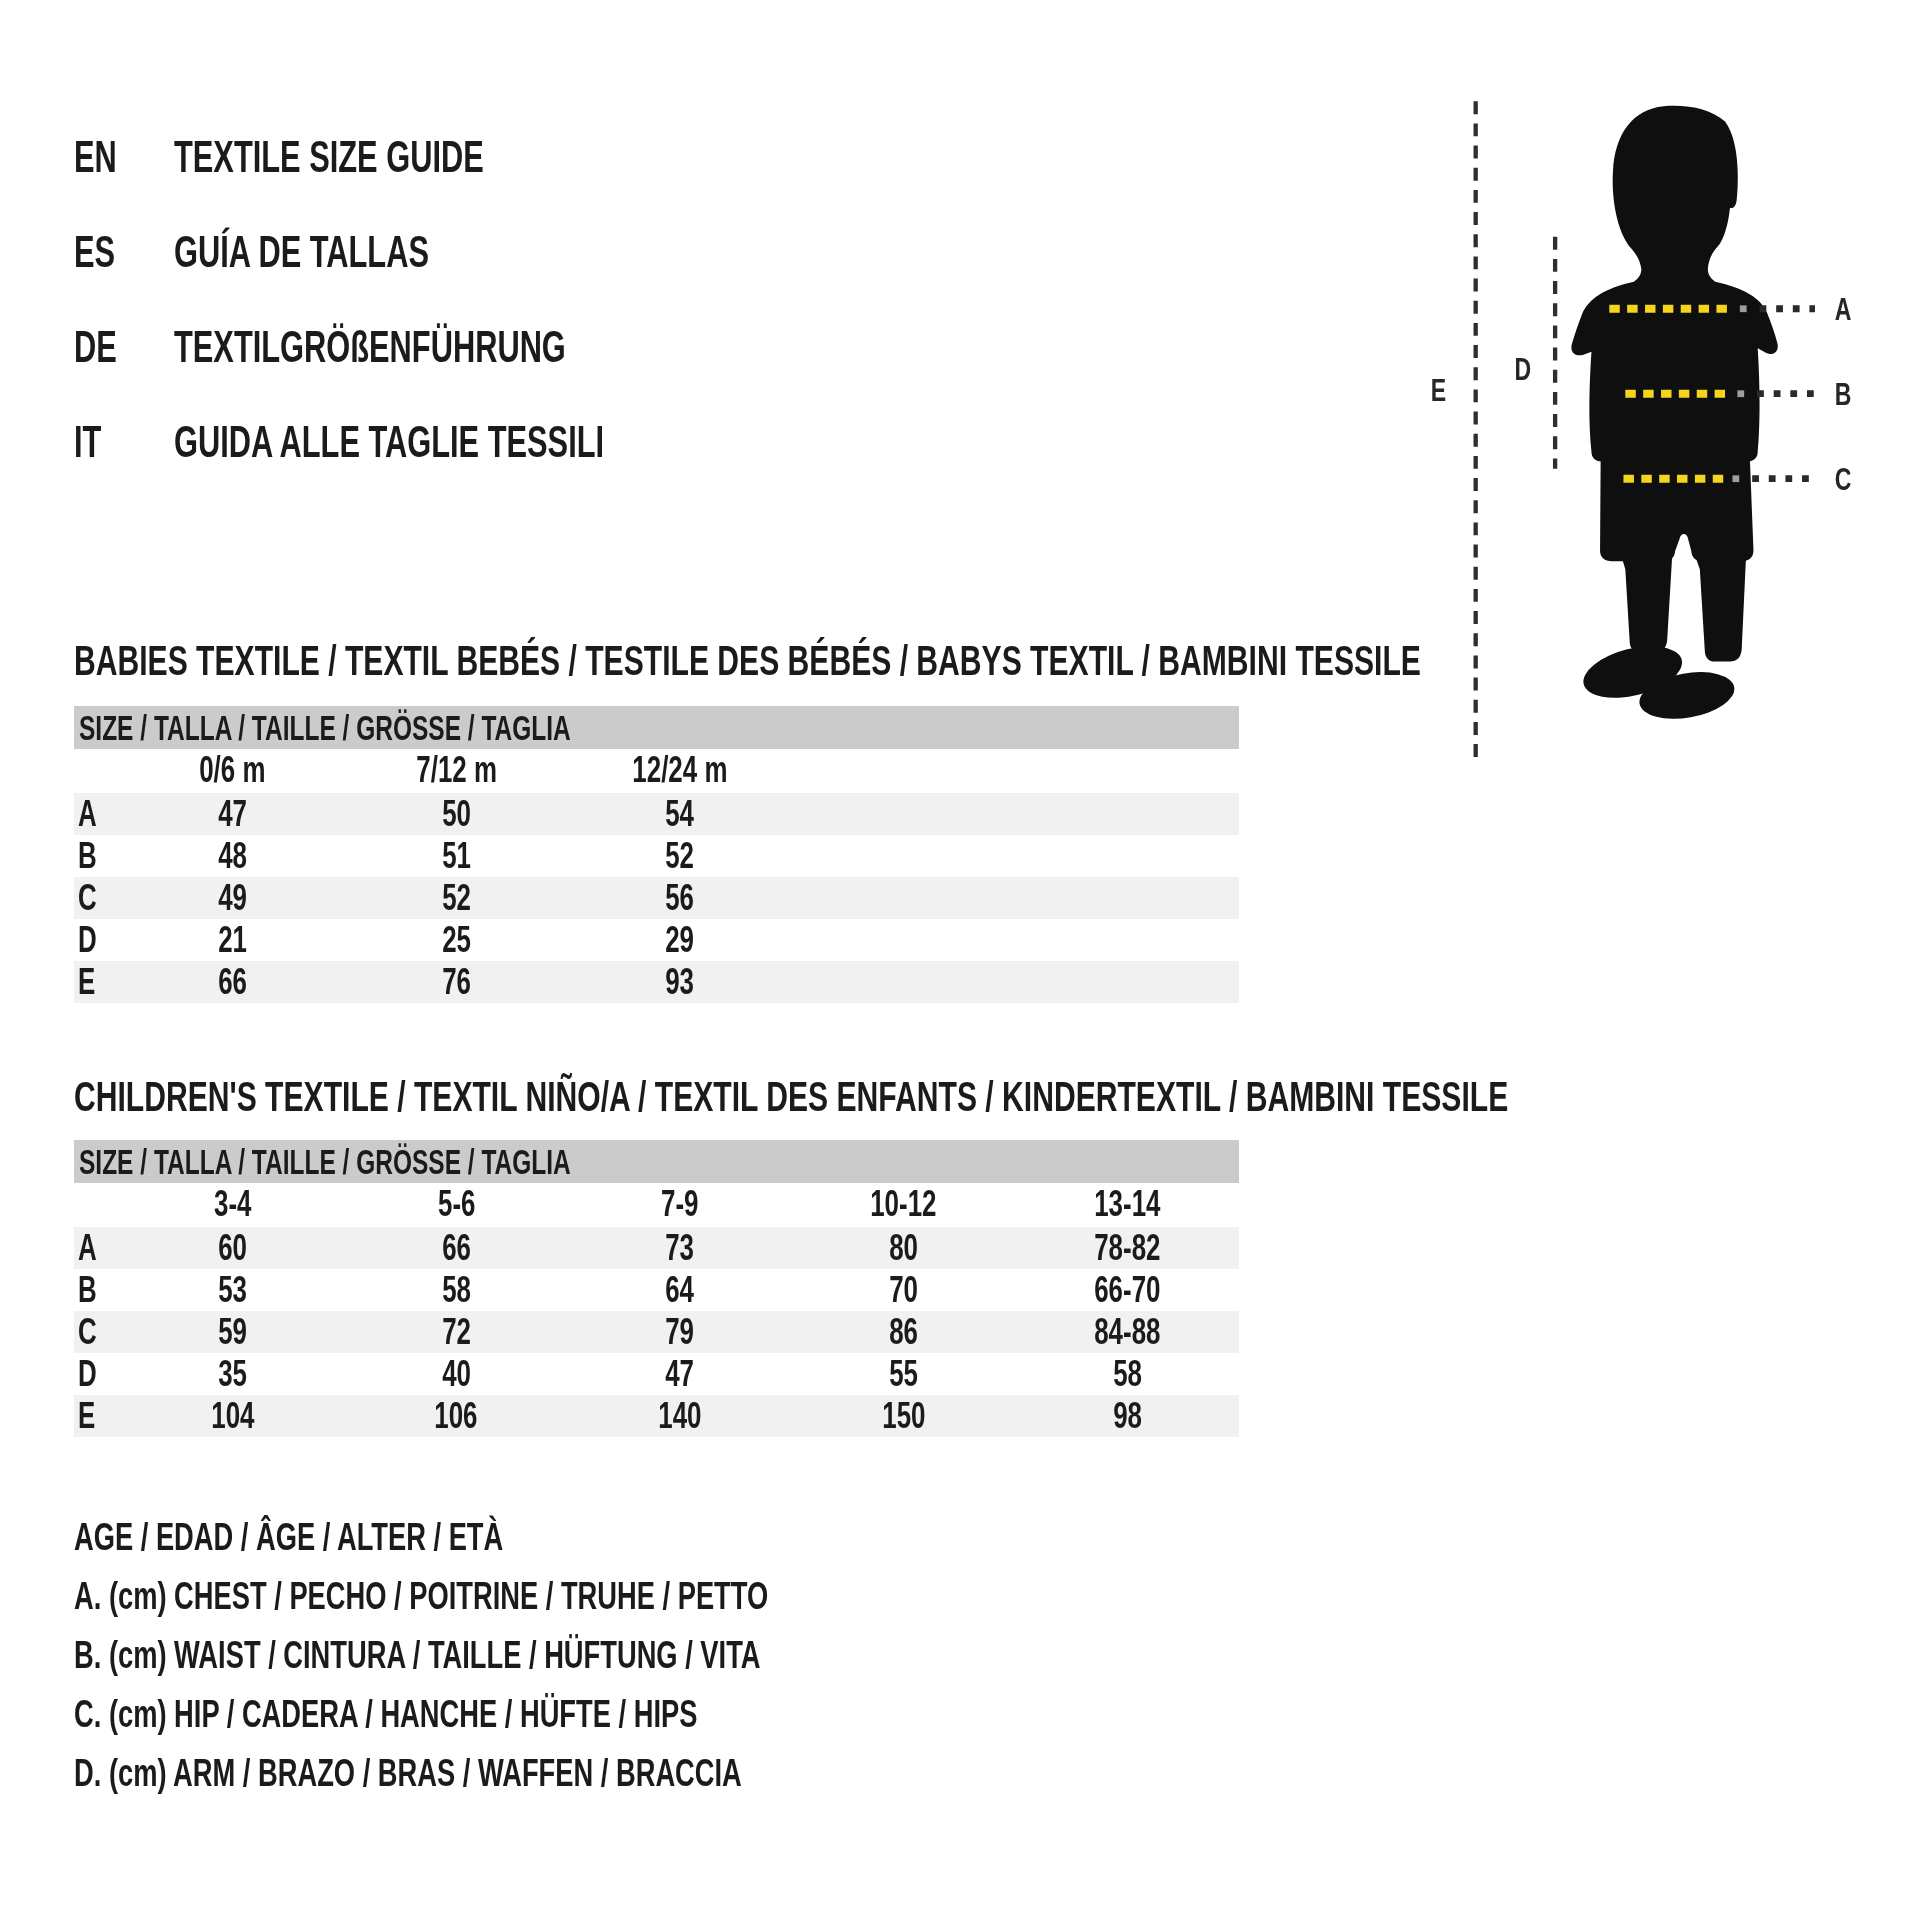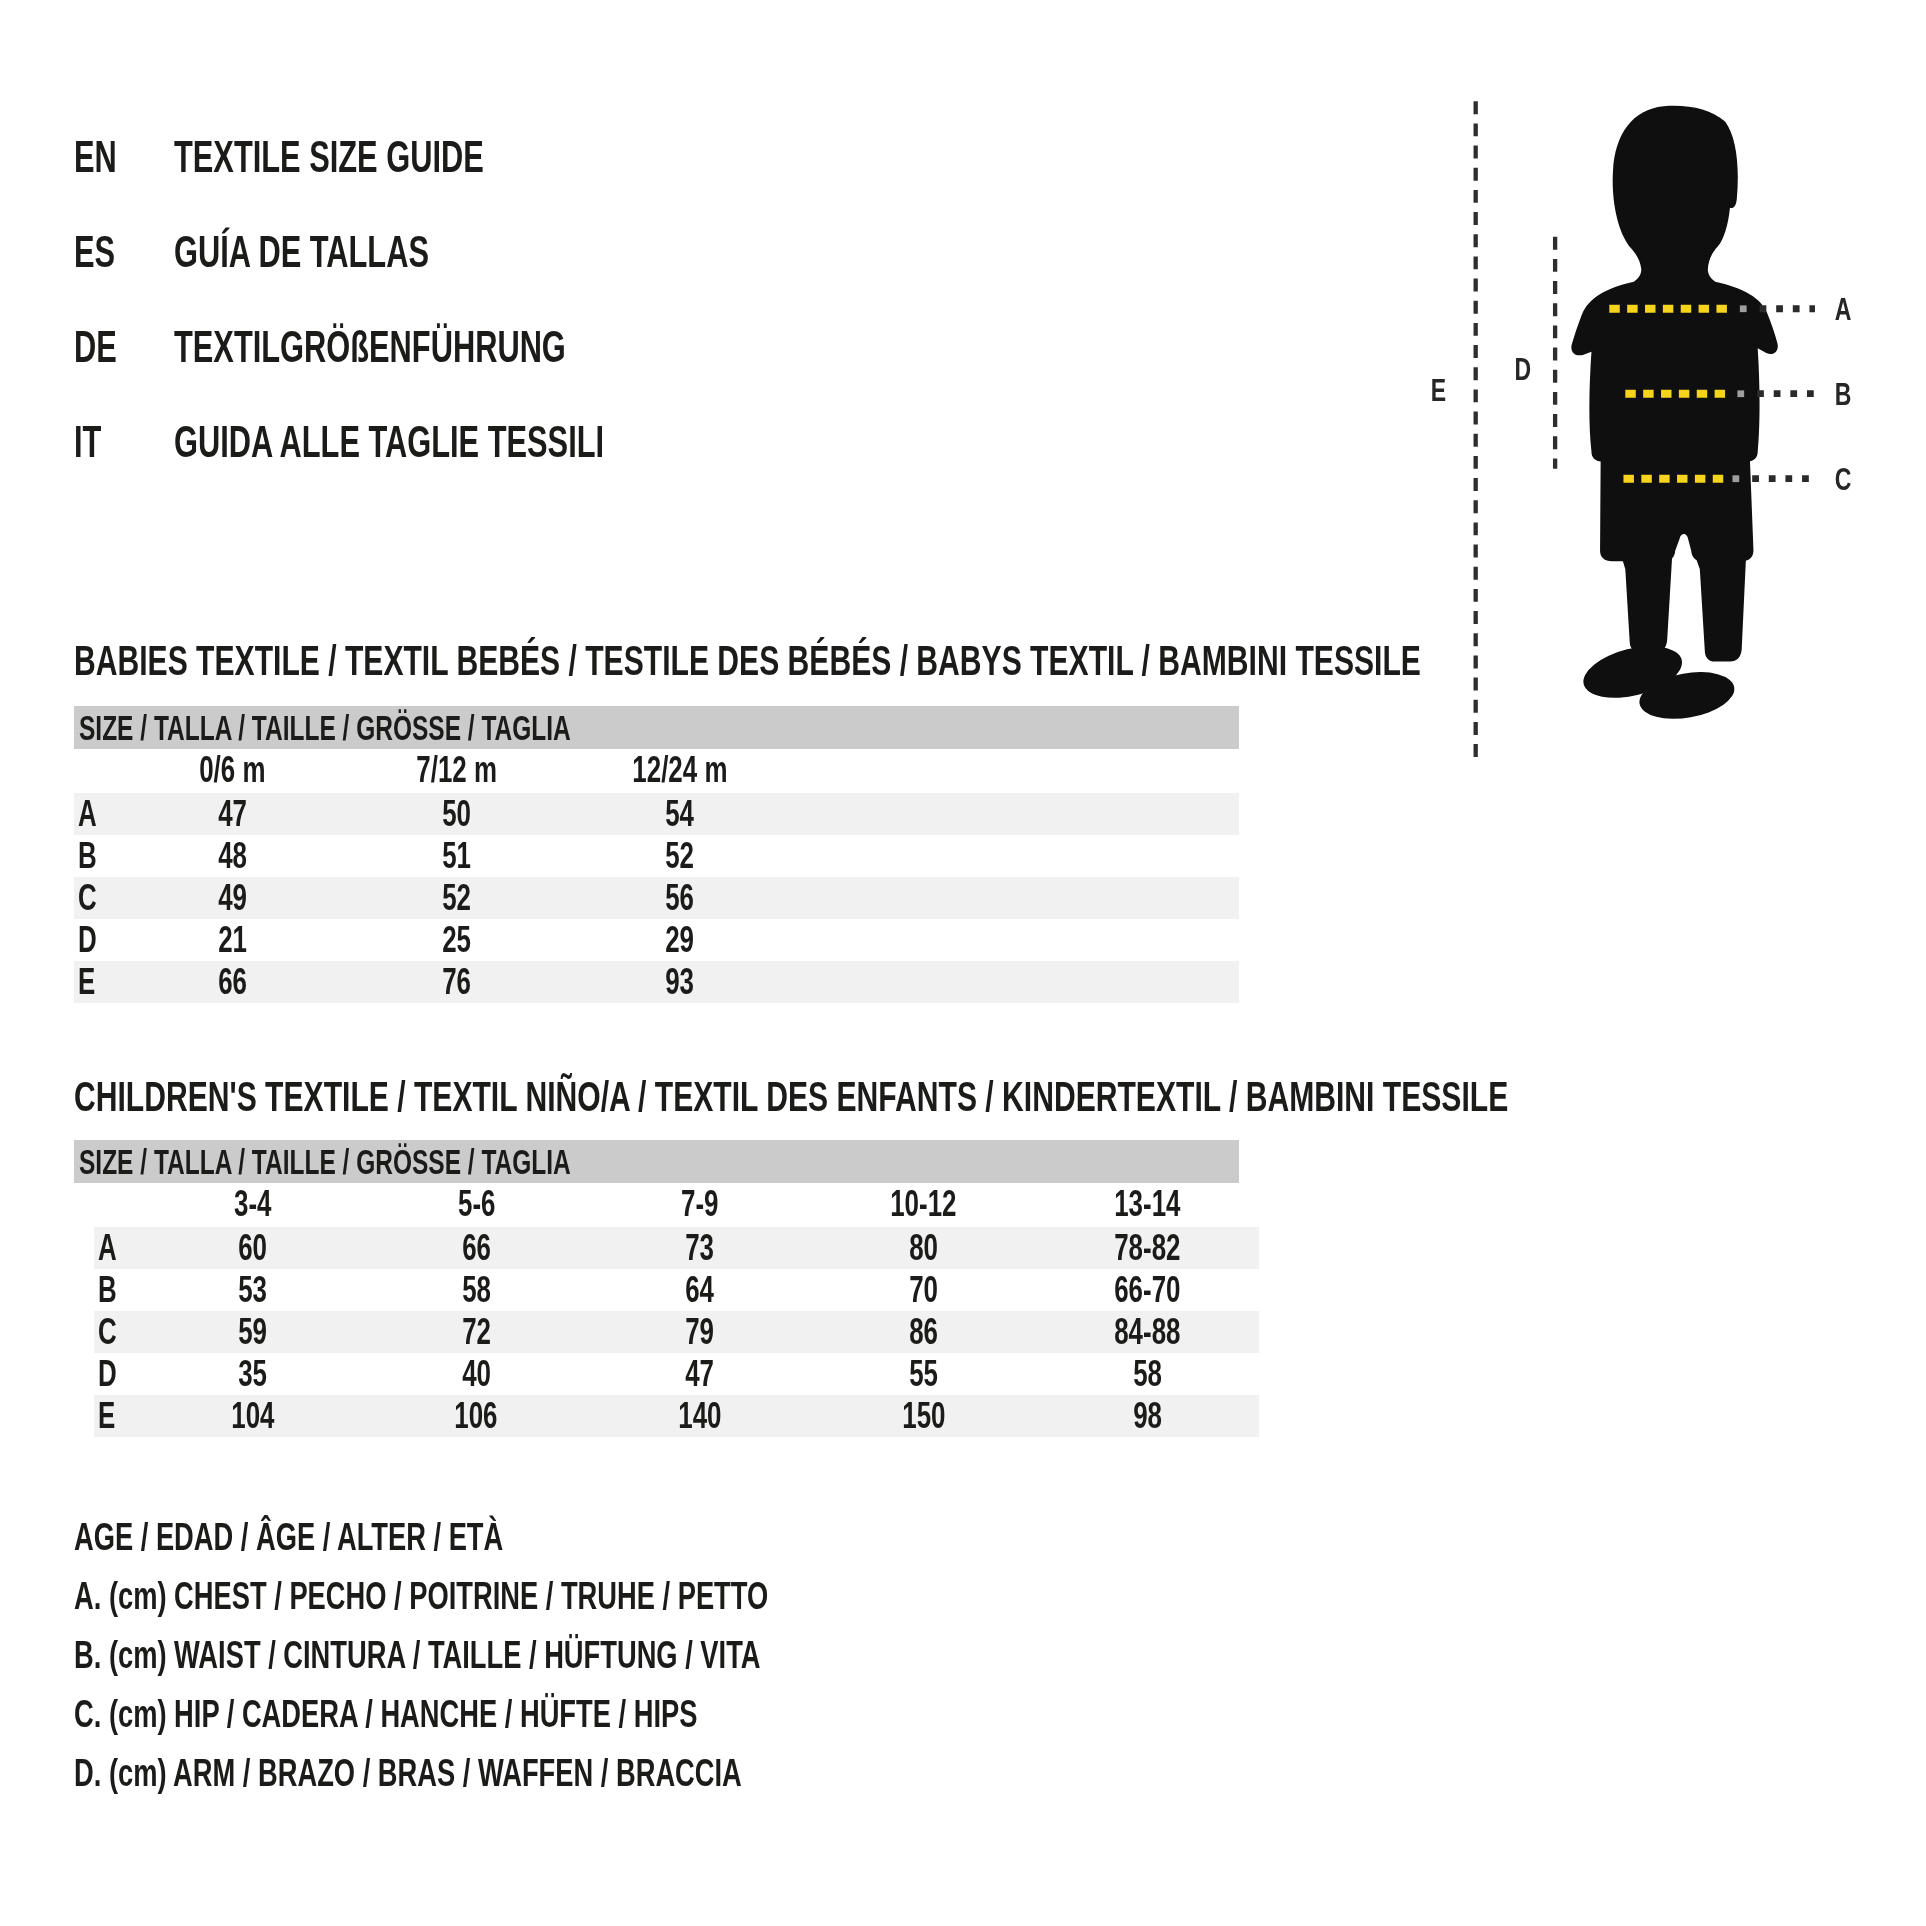--- a/index.html
+++ b/index.html
@@ -238,21 +238,21 @@
       <span class="vcell"></span>
     </div>
   </div>
 
   <div class="section-heading" style="top:1072px;">
     <span class="cx">CHILDREN'S TEXTILE / TEXTIL NIÑO/A / TEXTIL DES ENFANTS / KINDERTEXTIL / BAMBINI TESSILE</span>
   </div>
   <div class="size-bar" style="top:1140px;">
     <span class="cx">SIZE / TALLA / TAILLE / GRÖSSE / TAGLIA</span>
   </div>
-  <div class="tbl" style="top:1183px;margin-left:20px;">
+  <div class="tbl" style="top:1183px;">
     <div class="trow thead">
       <span class="lcell"></span>
       <span class="vcell">
           <span class="cxc">3-4</span>
         </span>
       <span class="vcell">
           <span class="cxc">5-6</span>
         </span>
       <span class="vcell">
           <span class="cxc">7-9</span>

